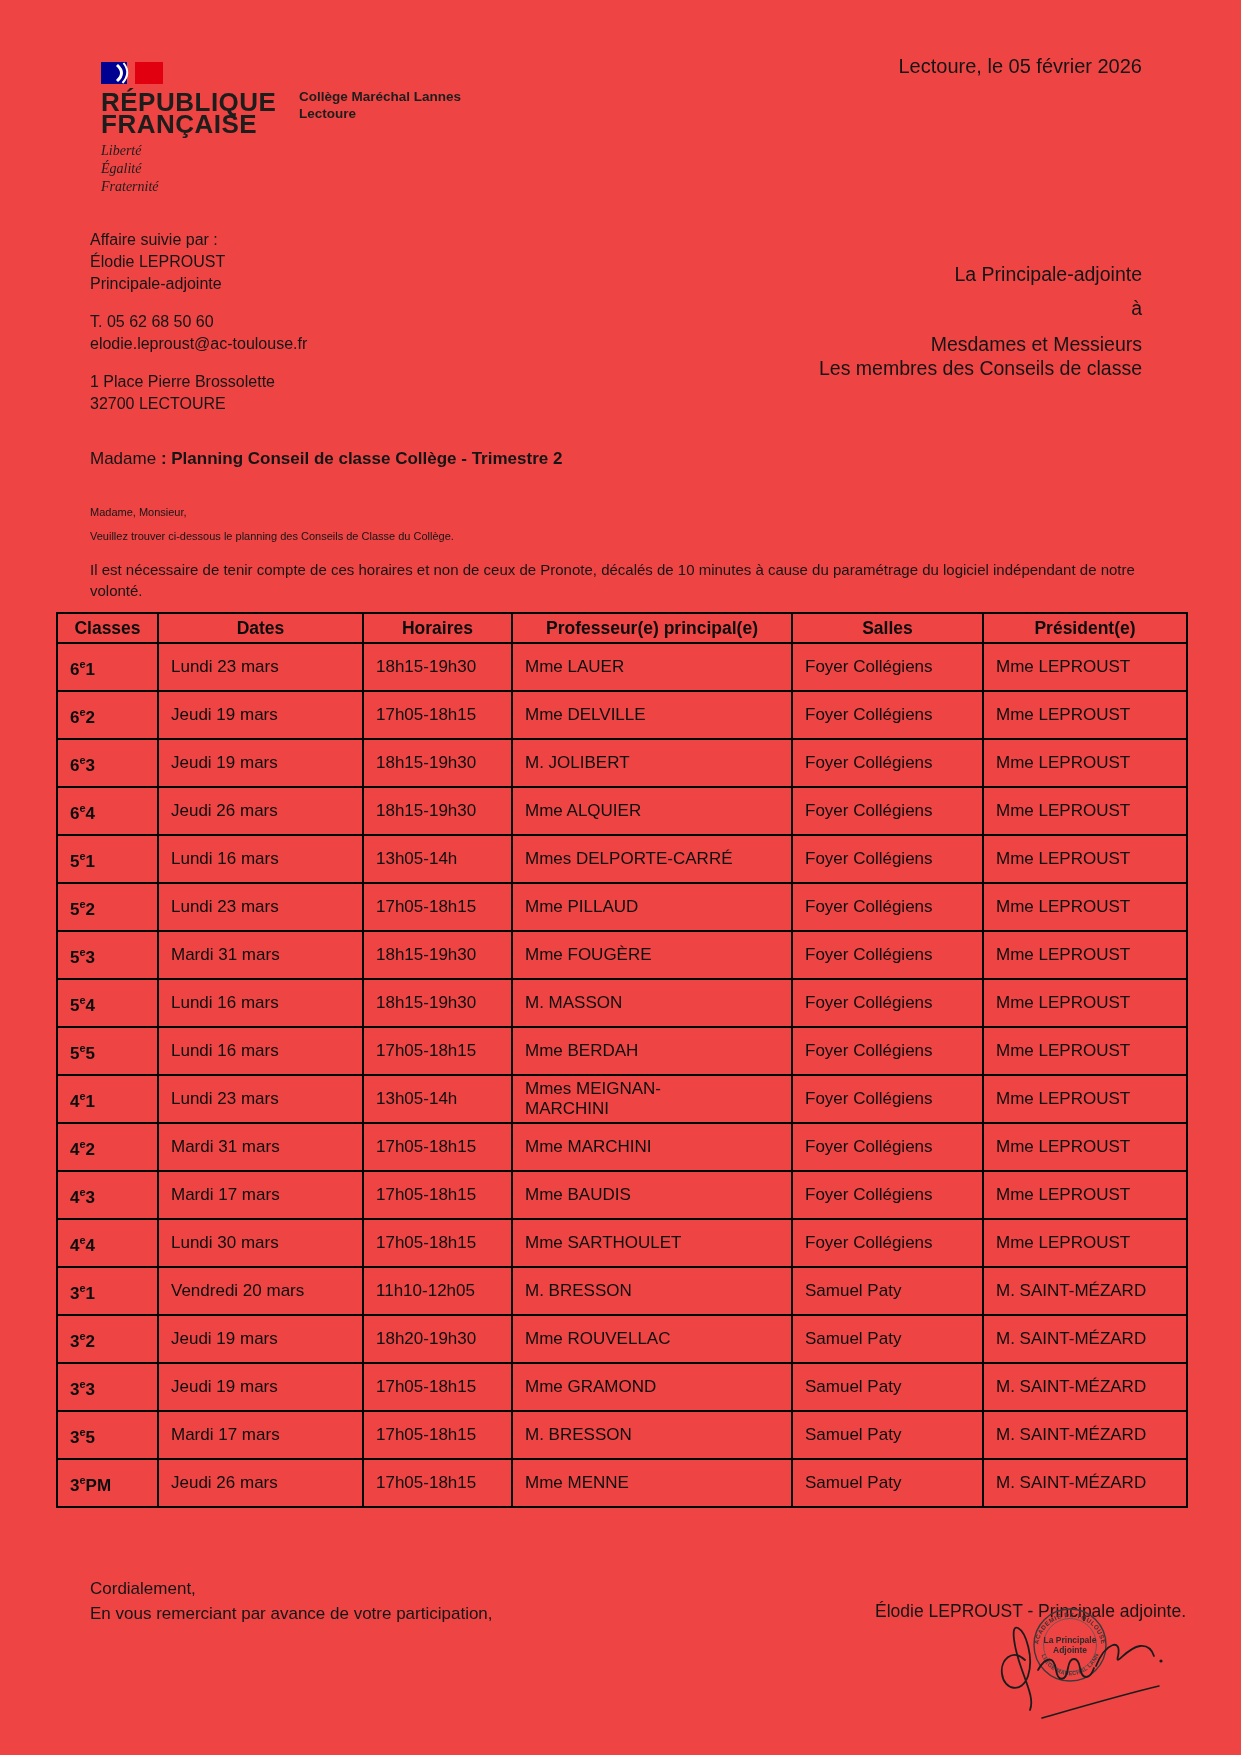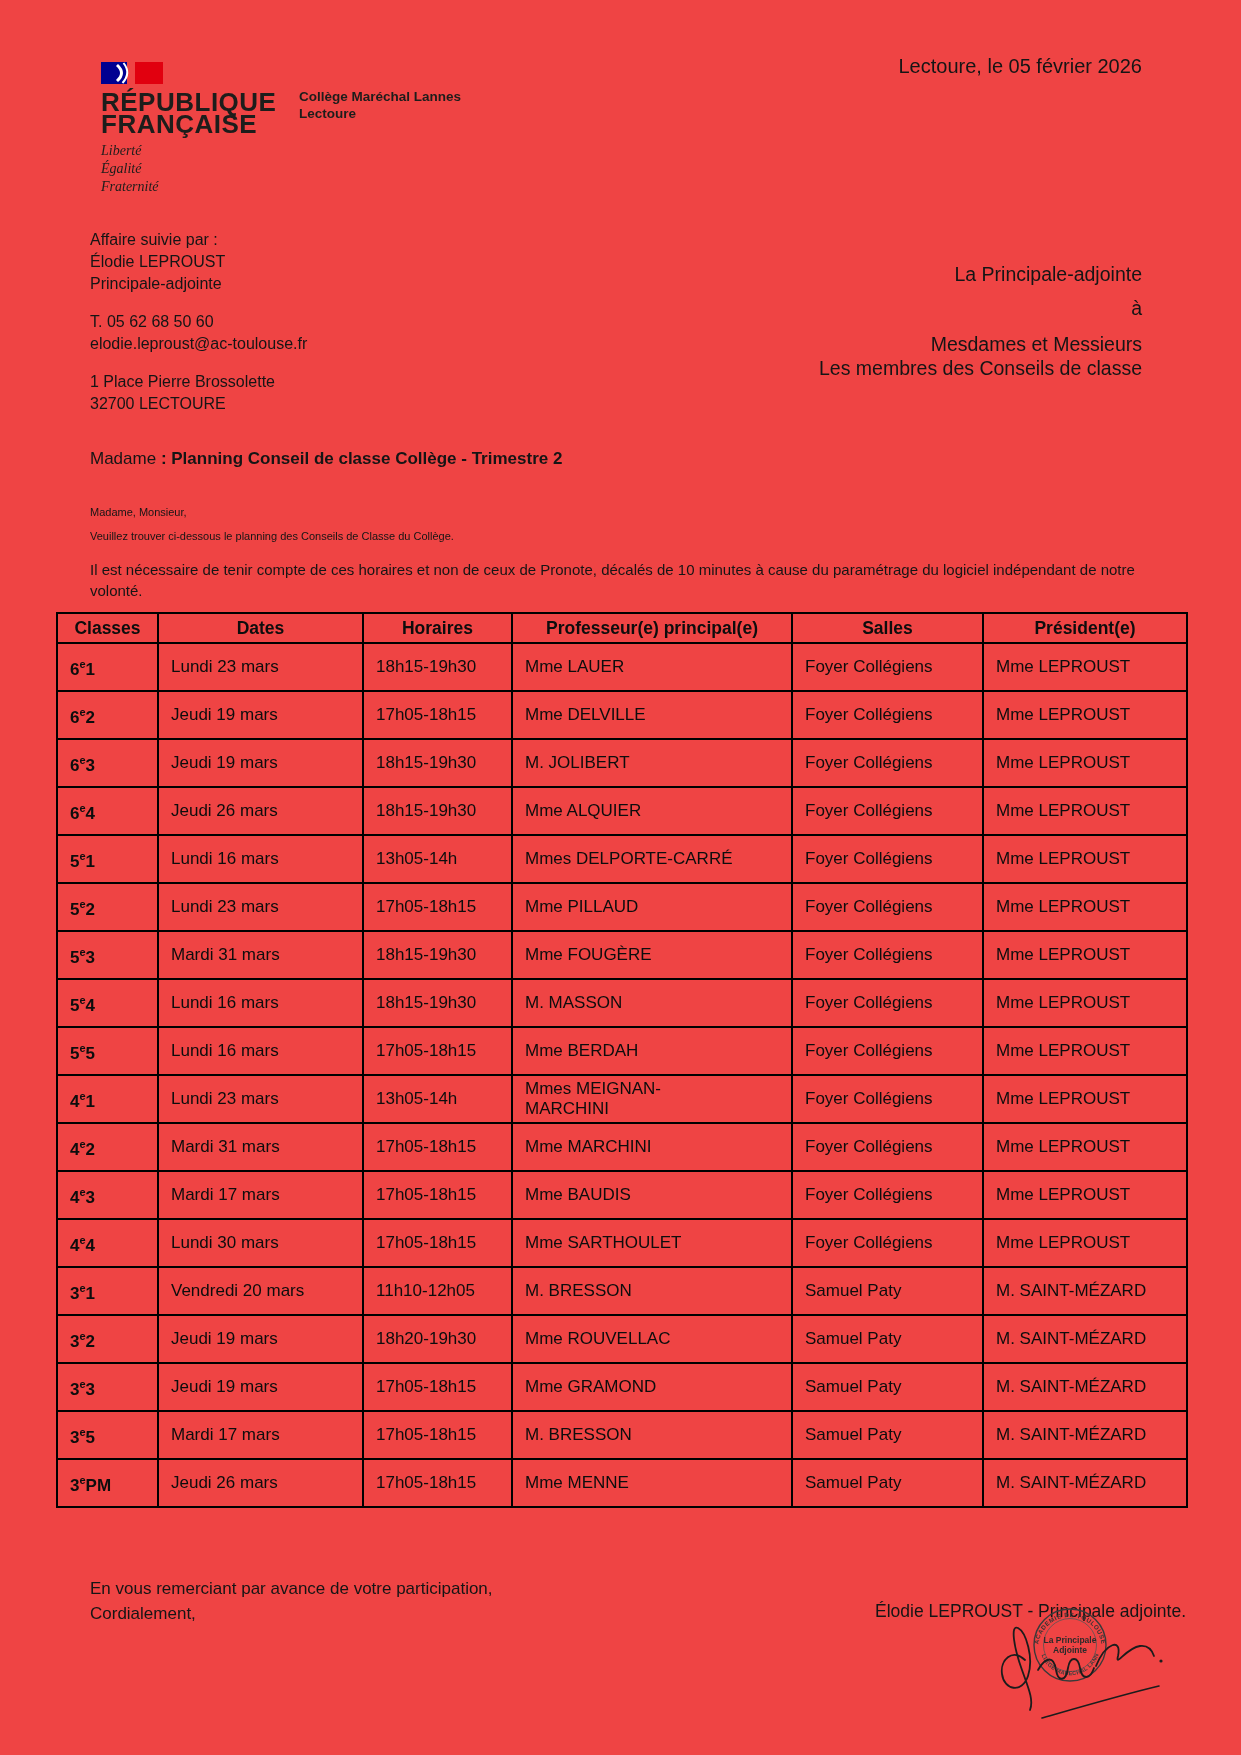--- a/index.html
+++ b/index.html
@@ -315,22 +315,22 @@
           <td>Jeudi 26 mars</td>
           <td>17h05-18h15</td>
           <td class="cell-prof">Mme MENNE</td>
           <td>Samuel Paty</td>
           <td>M. SAINT-MÉZARD</td>
         </tr>
       </tbody>
   </table>
 
   <div class="footer-left">
+    <div>Cordialement,</div>
     <div>En vous remerciant par avance de votre participation,</div>
-    <div>Cordialement,</div>
   </div>
 
   <div class="signature-name">Élodie LEPROUST - Principale adjointe.</div>
 
   <svg class="stamp" width="240" height="140" viewBox="0 0 240 140">
     <defs>
       <path id="arcTop" d="M 63,49 A 32,32 0 0 1 127,49"></path>
       <path id="arcBottom" d="M 66,53 A 30,30 0 0 0 124,53"></path>
     </defs>
     <circle cx="95" cy="45" r="36" fill="none" stroke="#3a3a3a" stroke-width="1.4"></circle>

